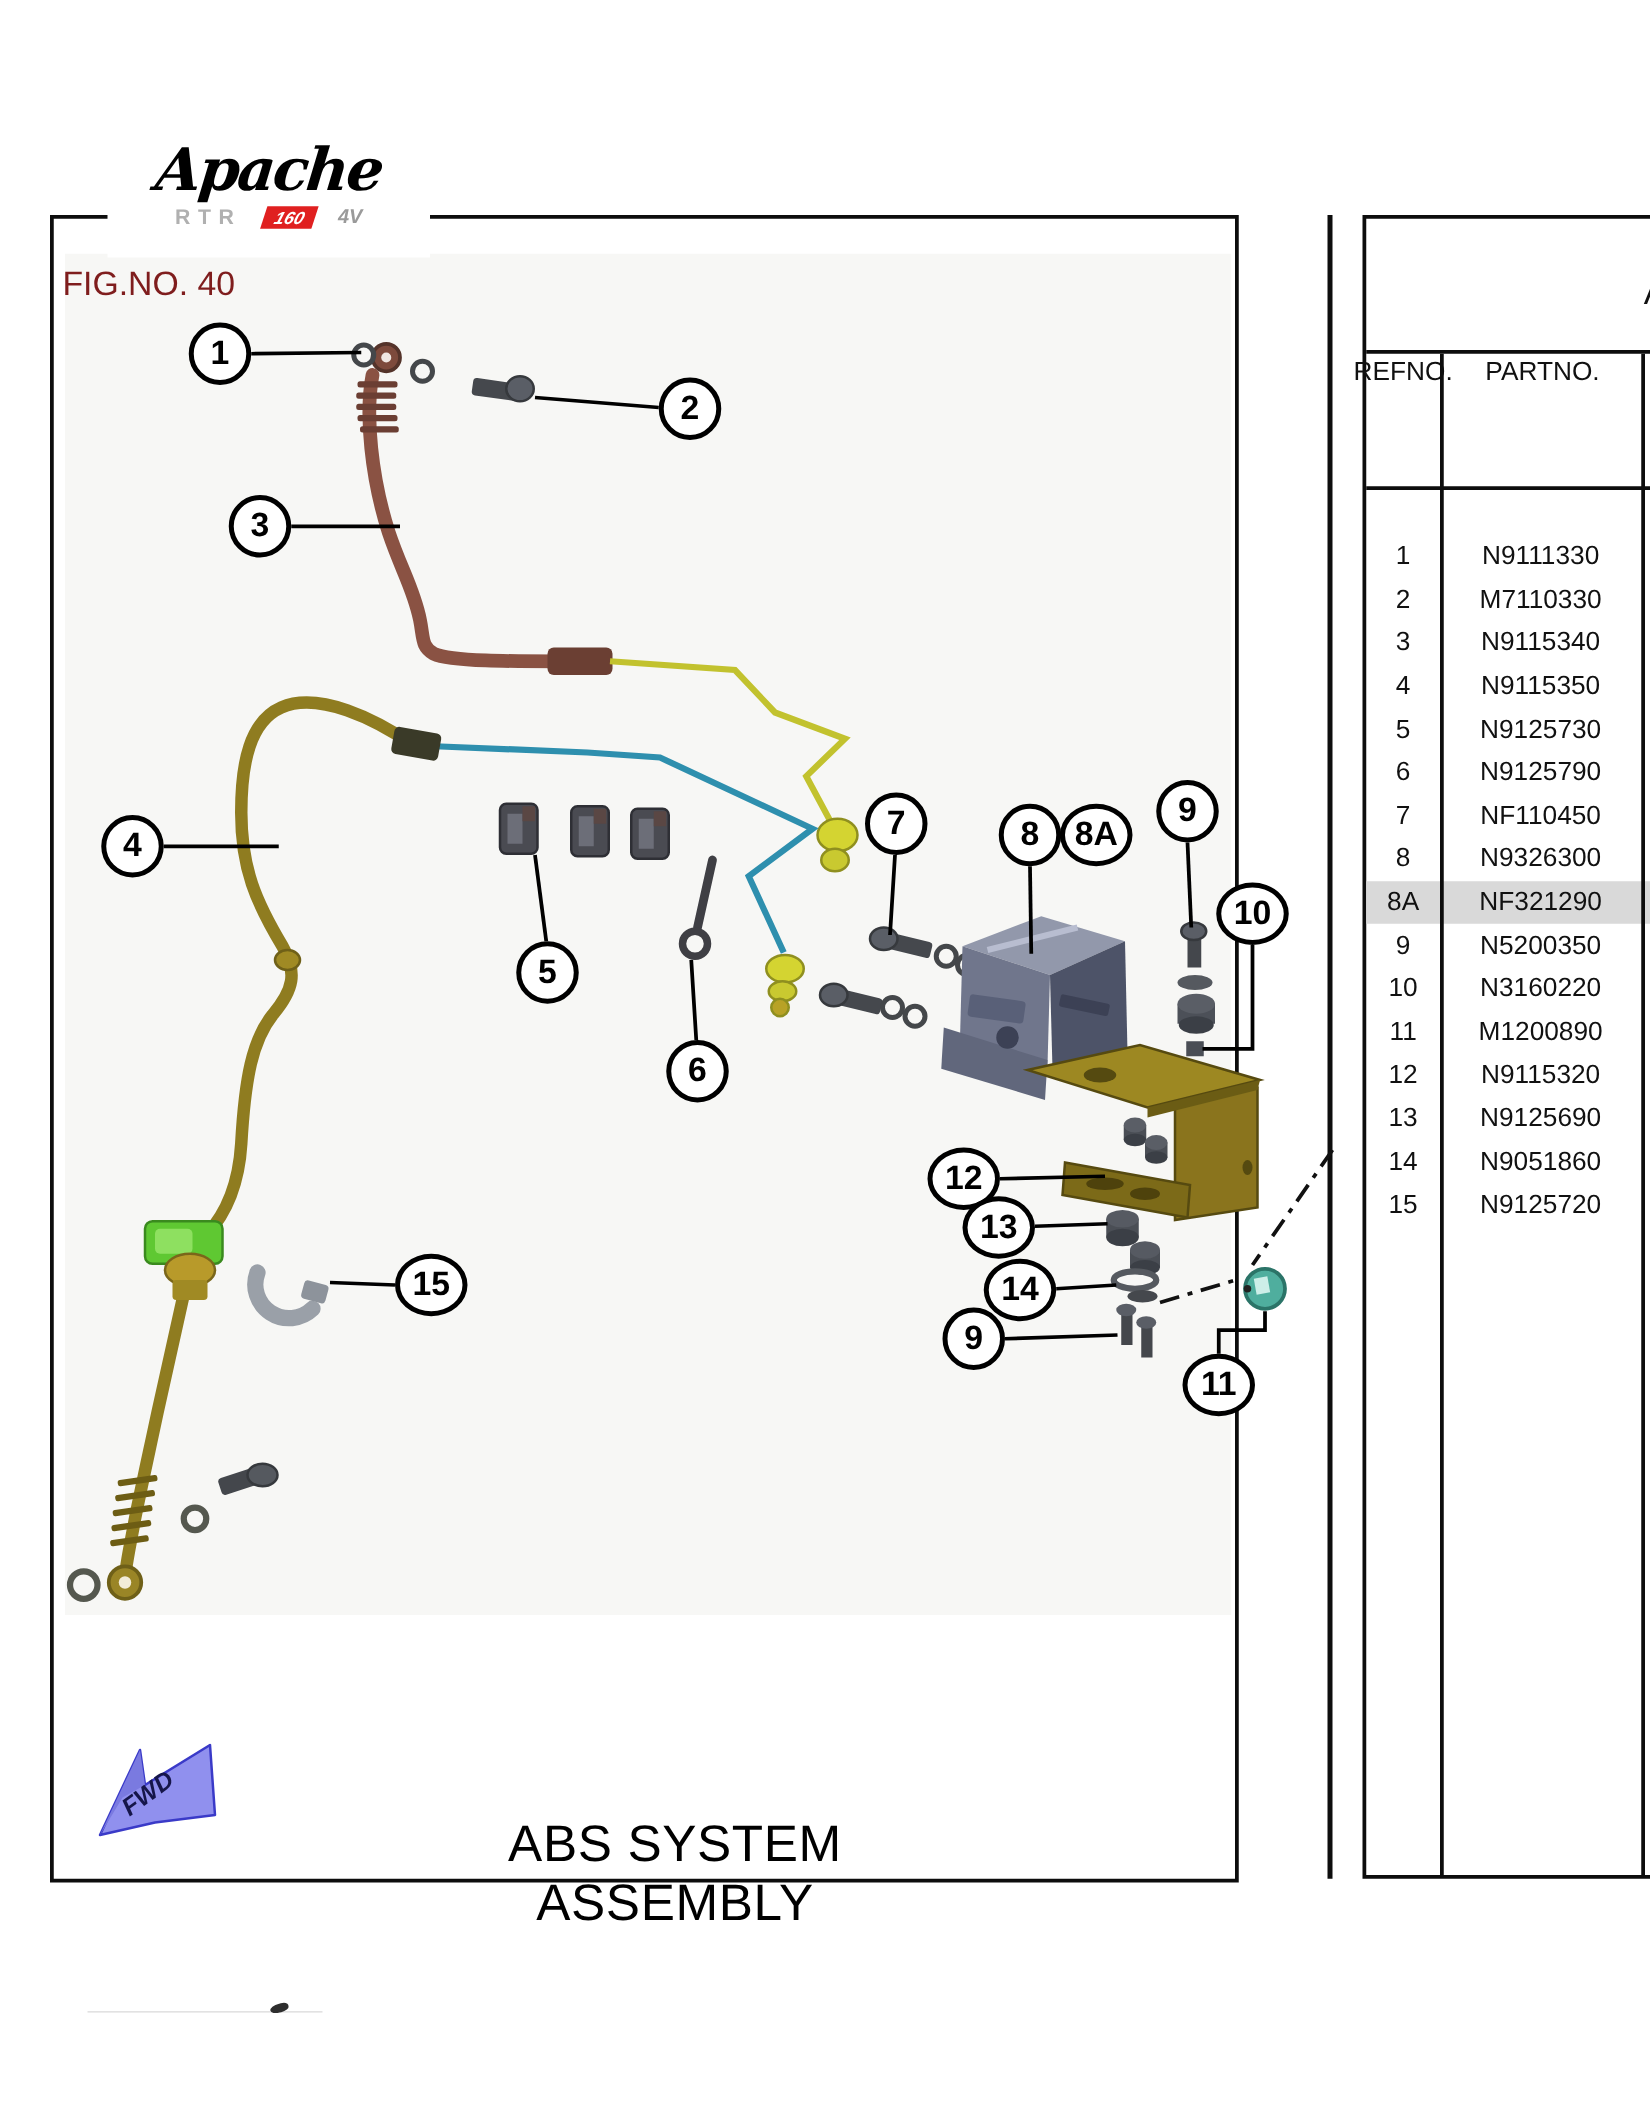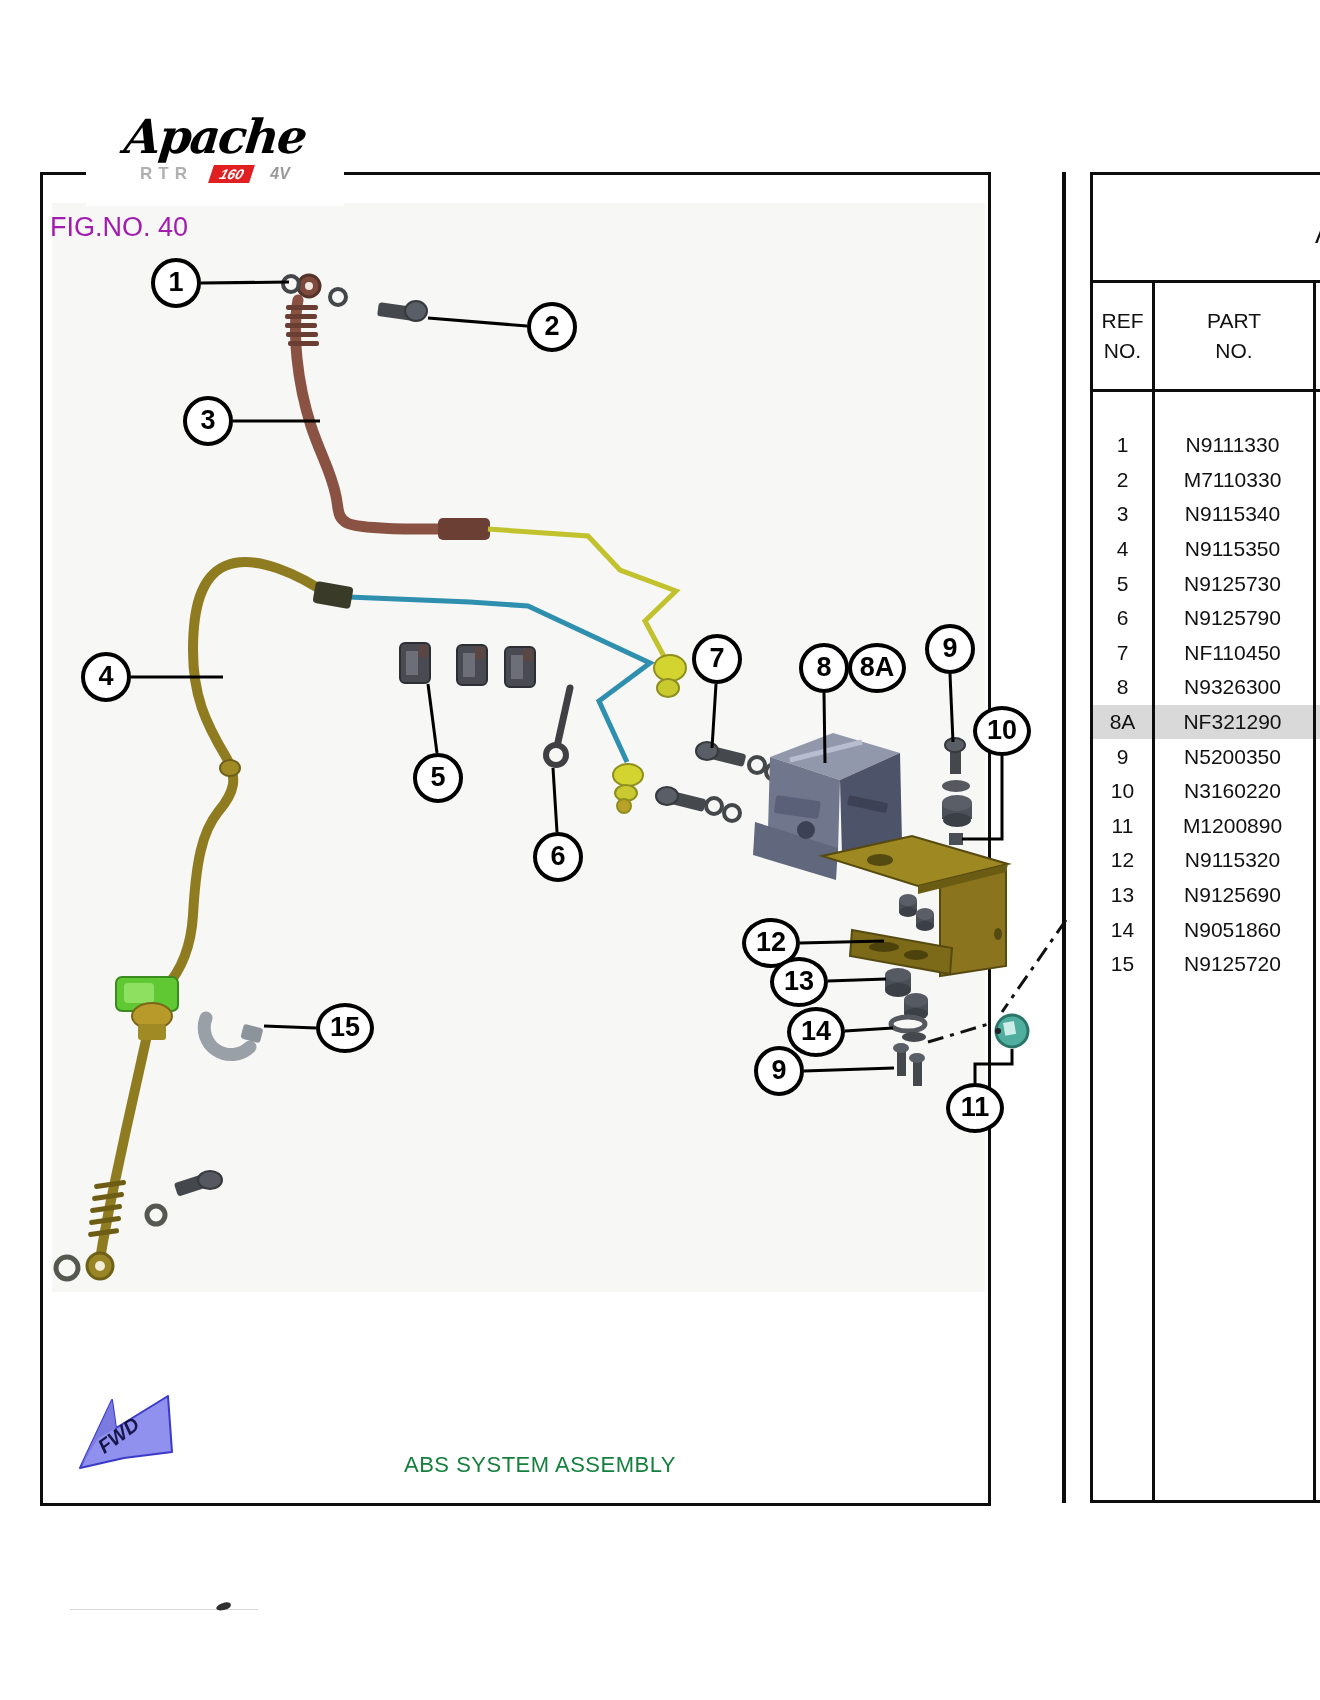--- a/index.html
+++ b/index.html
@@ -10,32 +10,32 @@
   #right-rule{left:1062px;top:172px;width:4px;height:1331px;background:#0d0d0d;}
   #table-box{left:1090px;top:172px;width:240px;height:1331px;border:3px solid #0d0d0d;box-sizing:border-box;background:#fff;}
   
   #logo{left:86px;top:112px;width:258px;height:94px;background:#fff;z-index:5;text-align:center;}
   .logo-script{font-family:"DejaVu Serif",serif;font-style:italic;font-weight:bold;font-size:47px;line-height:50px;letter-spacing:-2px;transform:skewX(-6deg);color:#000;}
   .logo-sub{display:flex;justify-content:center;align-items:center;gap:18px;margin-top:2px;}
   .logo-rtr{font-weight:bold;font-size:17px;color:#b0b0b0;letter-spacing:6px;}
   .logo-badge{background:#e02020;color:#fff;font-weight:bold;font-style:italic;font-size:14px;padding:1px 9px;transform:skewX(-18deg);}
   .logo-4v{font-weight:bold;font-style:italic;font-size:16px;color:#9a9a9a;}
   
-  #fig-label{left:50px;top:212px;font-size:27px;color:#a21caf;z-index:4;}
-  #caption{left:340px;top:1452px;width:400px;text-align:center;font-size:22px;color:#15803d;letter-spacing:0.5px;z-index:4;}
+  #fig-label{left:50px;top:212px;font-size:27px;color:#7f1d1d;z-index:4;}
+  #caption{left:340px;top:1452px;width:400px;text-align:center;font-size:41px;color:#000000;letter-spacing:0.5px;z-index:4;}
   #fwd-label{left:96px;top:1424px;font-size:20px;font-weight:bold;font-style:italic;color:#16164a;transform:rotate(-36deg);z-index:4;}
   
   .co{position:absolute;width:50px;height:50px;border:4px solid #000;border-radius:50%;background:#fff;box-sizing:border-box;
       font-size:27px;font-weight:bold;color:#000;text-align:center;line-height:41px;z-index:6;}
   .co.wide{width:58px;}
   
   .tb-strip{position:relative;height:105px;border-bottom:3px solid #0d0d0d;overflow:hidden;}
   .tb-corner{position:absolute;left:222px;top:44px;font-size:27px;color:#111;}
   .tb-header{position:relative;height:106px;border-bottom:3px solid #0d0d0d;display:flex;}
-  .th{display:flex;flex-direction:column;justify-content:center;text-align:center;font-size:21px;color:#111;line-height:30px;}
+  .th{display:flex;justify-content:center;text-align:center;font-size:21px;color:#111;line-height:30px;}
   .th-ref{width:59px;margin-right:3px;}
   .th-part{width:158px;}
   .tb-div{position:absolute;width:3px;background:#0d0d0d;top:108px;bottom:0;z-index:2;}
   #tb-div1{left:59px;} #tb-div2{left:220px;}
   .tb-body{position:relative;padding-top:36px;z-index:1;}
   .tr{height:34.6px;display:flex;align-items:center;font-size:21px;color:#111;}
   .tr.hl{background:#d9d9d9;}
   .td-ref{width:59px;text-align:center;}
   .td-part{width:161px;text-align:center;}
   

